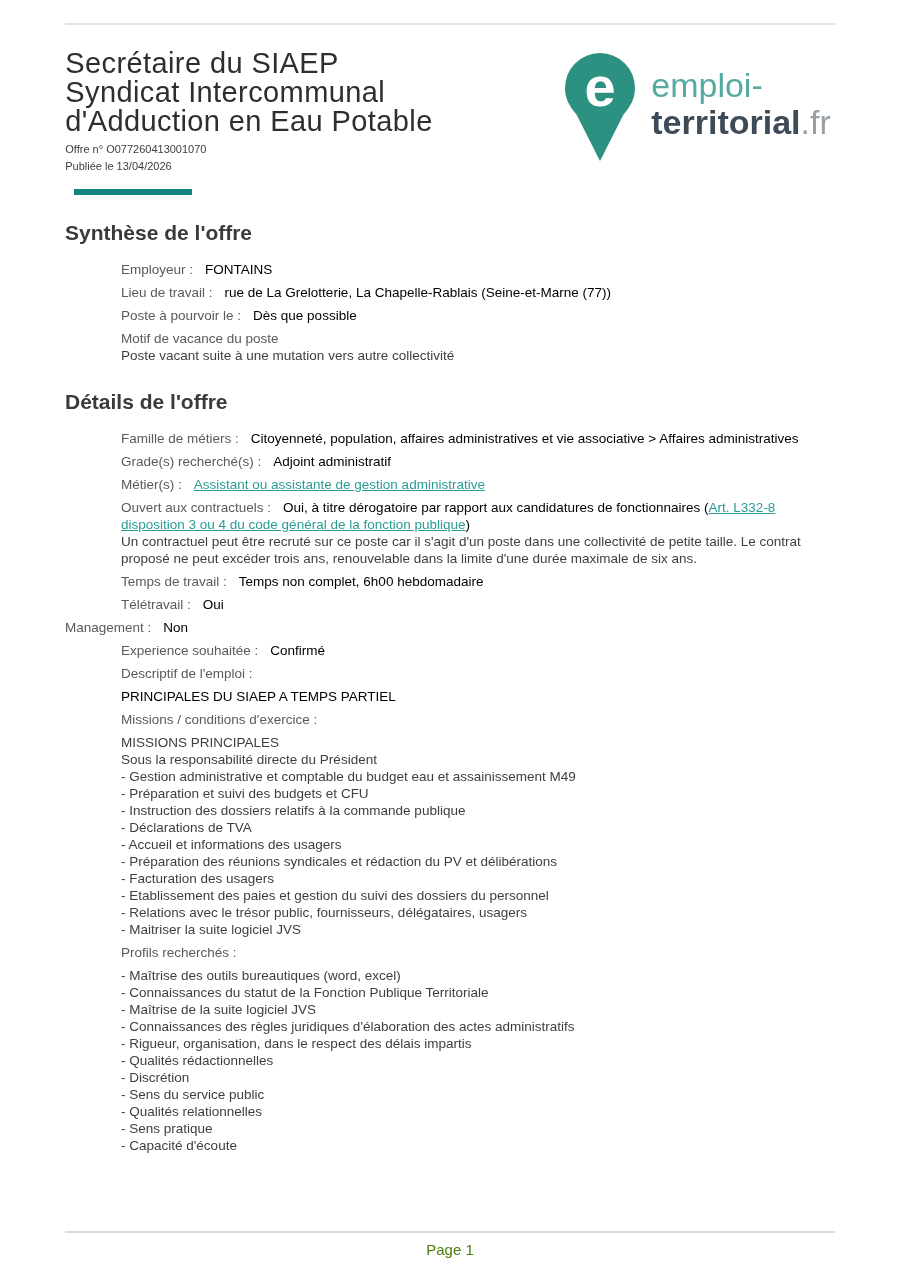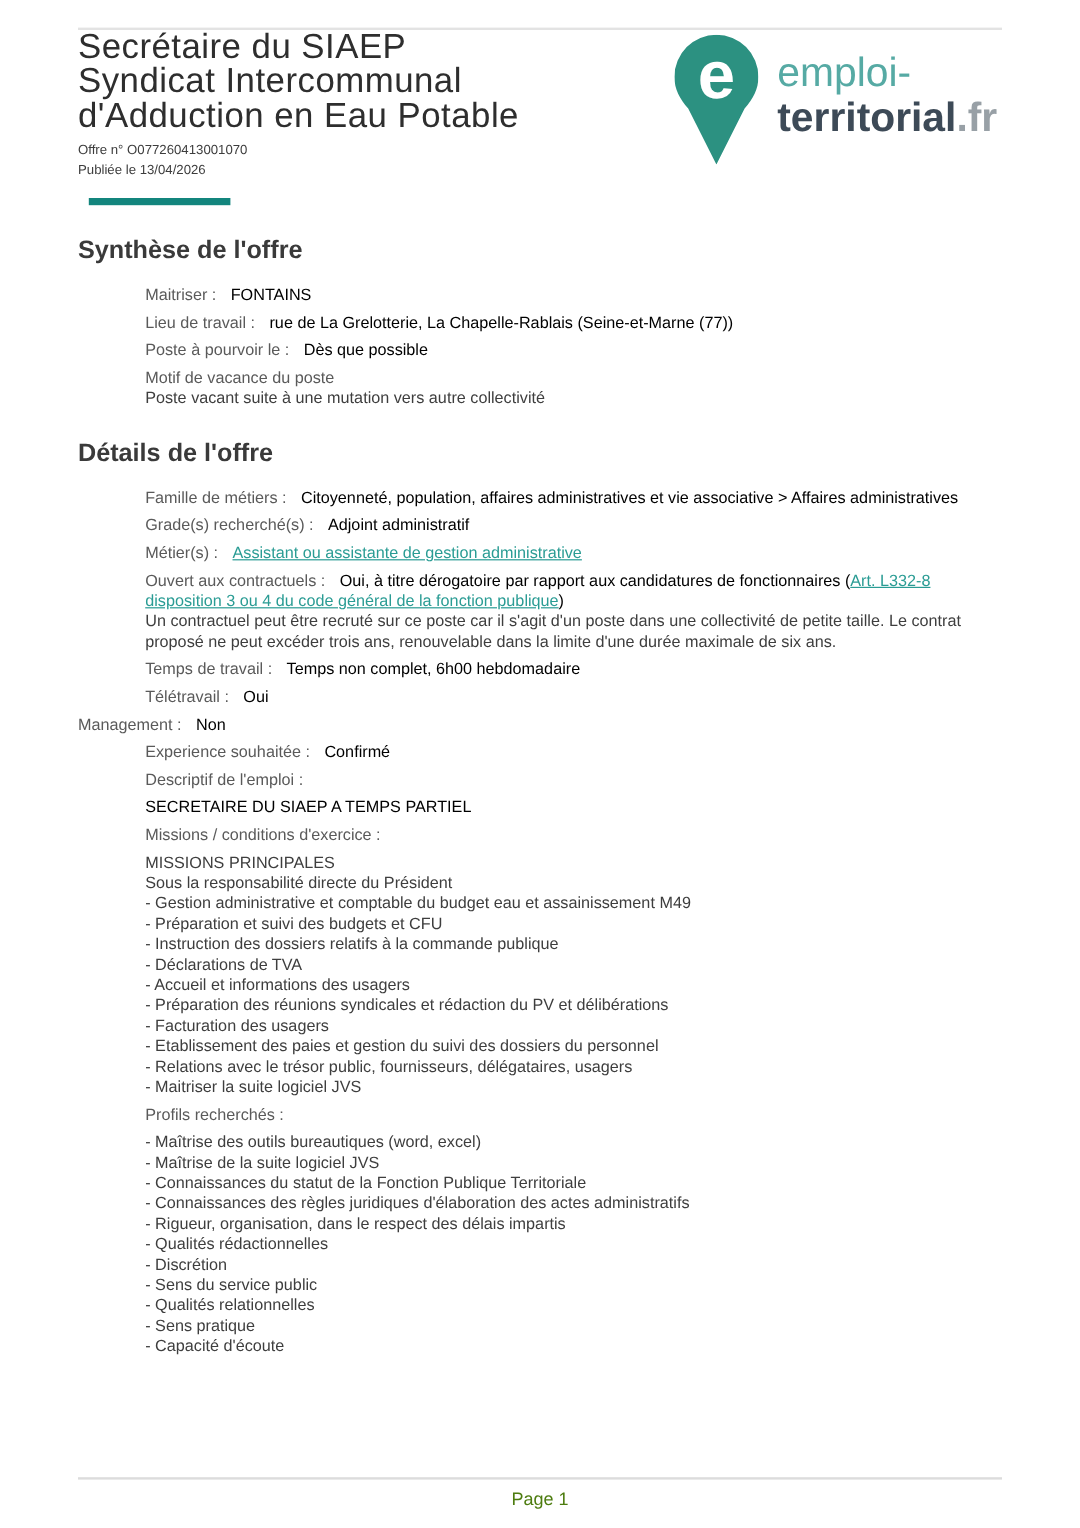--- a/index.html
+++ b/index.html
@@ -10,31 +10,31 @@
   }
   .page{padding:14px 65px 0 65px;position:relative;height:100%;box-sizing:border-box;}
 
   
   .tophead{font-size:12px;line-height:18px;color:#4a4a4a;}
   .tophead a{color:var(--link,#2a9c94);text-decoration:underline;cursor:pointer;}
   .tophead .urlwrap{word-break:break-all;}
   hr.head-rule{border:none;border-top:2px solid #e3e3e3;margin:9px 0 0 0;}
 
   
-  .header-flex{display:flex;justify-content:center;align-items:flex-start;}
+  .header-flex{display:flex;justify-content:center;align-items:flex-start;margin-top:24px;}
   .title-col{width:500px;}
   h1{margin:0;font-size:29px;line-height:29px;font-weight:400;color:#2e2e2e;letter-spacing:.4px;}
   .offer-meta{margin-top:5px;font-size:11px;line-height:17px;color:#3d3d3d;}
 
   .logo{display:flex;align-items:flex-start;gap:16px;margin-top:4px;margin-right:4px;}
   .logo-text{padding-top:14px;line-height:40px;white-space:nowrap;}
   .logo-line1{display:block;font-size:34px;font-weight:400;color:var(--logoLight,#56aaa4);line-height:36px;}
   .logo-line2{display:block;font-size:34px;line-height:38px;}
   .logo-line2 .t{font-weight:bold;color:var(--logoDark,#3d4a57);}
-  .logo-line2 .fr{font-weight:700;color:var(--logoFr,#98a0a6);}
+  .logo-line2 .fr{font-weight:400;color:var(--logoFr,#98a0a6);}
 
   .accent-bar{width:118px;height:6px;background:var(--accent,#13857d);margin:14px 0 0 9px;}
 
   
   h2{font-size:21px;font-weight:700;color:#3a3a3a;margin:26px 0 16px 0;}
   .rows{padding-left:56px;font-size:13.5px;}
   .row{margin-bottom:6px;line-height:17px;color:#3e3e3e;}
   .row .label{color:#5a5a5a;margin-right:12px;}
   .row .value{color:#000000;}
   .row.outdent{margin-left:-56px;}
@@ -77,60 +77,60 @@
         <span class="logo-line2"><span class="t">territorial</span><span class="fr">.fr</span></span>
       </div>
     </div>
   </div>
 
   <div class="accent-bar"></div>
 
   <section>
     <h2>Synthèse de l'offre</h2>
     <div class="rows" id="synthese-rows">
-        <div class="row"><span class="label">Maitriser :</span><span class="value">FONTAINS</span></div>
+        <div class="row"><span class="label">Employeur :</span><span class="value">FONTAINS</span></div>
         <div class="row"><span class="label">Lieu de travail :</span><span class="value">rue de La Grelotterie, La Chapelle-Rablais (Seine-et-Marne (77))</span></div>
         <div class="row"><span class="label">Poste à pourvoir le :</span><span class="value">Dès que possible</span></div>
         <div class="row"><span class="label">Motif de vacance du poste</span><span class="stacked-value">Poste vacant suite à une mutation vers autre collectivité</span></div>
       </div>
   </section>
 
   <section>
     <h2>Détails de l'offre</h2>
     <div class="rows" id="details-rows">
         <div class="row"><span class="label">Famille de métiers :</span><span class="value">Citoyenneté, population, affaires administratives et vie associative &gt; Affaires administratives</span></div>
         <div class="row"><span class="label">Grade(s) recherché(s) :</span><span class="value">Adjoint administratif</span></div>
         <div class="row"><span class="label">Métier(s) :</span><a>Assistant ou assistante de gestion administrative</a></div>
         <div class="row"><span class="label">Ouvert aux contractuels :</span><span class="value">Oui, à titre dérogatoire par rapport aux candidatures de fonctionnaires (</span><a>Art. L332-8 disposition 3 ou 4 du code général de la fonction publique</a><span class="value">)</span><div class="note">Un contractuel peut être recruté sur ce poste car il s'agit d'un poste dans une collectivité de petite taille. Le contrat proposé ne peut excéder trois ans, renouvelable dans la limite d'une durée maximale de six ans.</div></div>
         <div class="row"><span class="label">Temps de travail :</span><span class="value">Temps non complet, 6h00 hebdomadaire</span></div>
         <div class="row"><span class="label">Télétravail :</span><span class="value">Oui</span></div>
         <div class="row outdent"><span class="label">Management :</span><span class="value">Non</span></div>
         <div class="row"><span class="label">Experience souhaitée :</span><span class="value">Confirmé</span></div>
         <div class="row"><span class="label">Descriptif de l'emploi :</span></div>
-        <div class="row"><span class="value">SECRETAIRE DU SIAEP A TEMPS PARTIEL</span></div>
+        <div class="row"><span class="value">PRINCIPALES DU SIAEP A TEMPS PARTIEL</span></div>
         <div class="row"><span class="label">Missions / conditions d'exercice :</span></div>
         <div class="row lines">
           <div class="line">MISSIONS PRINCIPALES</div>
           <div class="line">Sous la responsabilité directe du Président</div>
           <div class="line">- Gestion administrative et comptable du budget eau et assainissement M49</div>
           <div class="line">- Préparation et suivi des budgets et CFU</div>
           <div class="line">- Instruction des dossiers relatifs à la commande publique</div>
           <div class="line">- Déclarations de TVA</div>
           <div class="line">- Accueil et informations des usagers</div>
           <div class="line">- Préparation des réunions syndicales et rédaction du PV et délibérations</div>
           <div class="line">- Facturation des usagers</div>
           <div class="line">- Etablissement des paies et gestion du suivi des dossiers du personnel</div>
           <div class="line">- Relations avec le trésor public, fournisseurs, délégataires, usagers</div>
           <div class="line">- Maitriser la suite logiciel JVS</div>
         </div>
         <div class="row"><span class="label">Profils recherchés :</span></div>
         <div class="row lines">
           <div class="line">- Maîtrise des outils bureautiques (word, excel)</div>
+          <div class="line">- Connaissances du statut de la Fonction Publique Territoriale</div>
           <div class="line">- Maîtrise de la suite logiciel JVS</div>
-          <div class="line">- Connaissances du statut de la Fonction Publique Territoriale</div>
           <div class="line">- Connaissances des règles juridiques d'élaboration des actes administratifs</div>
           <div class="line">- Rigueur, organisation, dans le respect des délais impartis</div>
           <div class="line">- Qualités rédactionnelles</div>
           <div class="line">- Discrétion</div>
           <div class="line">- Sens du service public</div>
           <div class="line">- Qualités relationnelles</div>
           <div class="line">- Sens pratique</div>
           <div class="line">- Capacité d'écoute</div>
         </div>
       </div>

